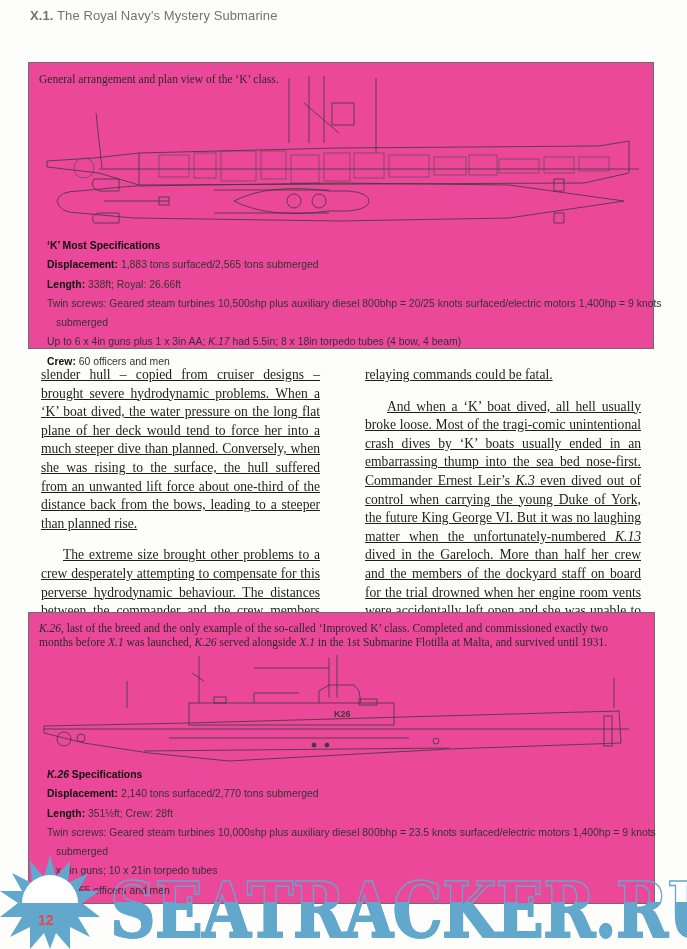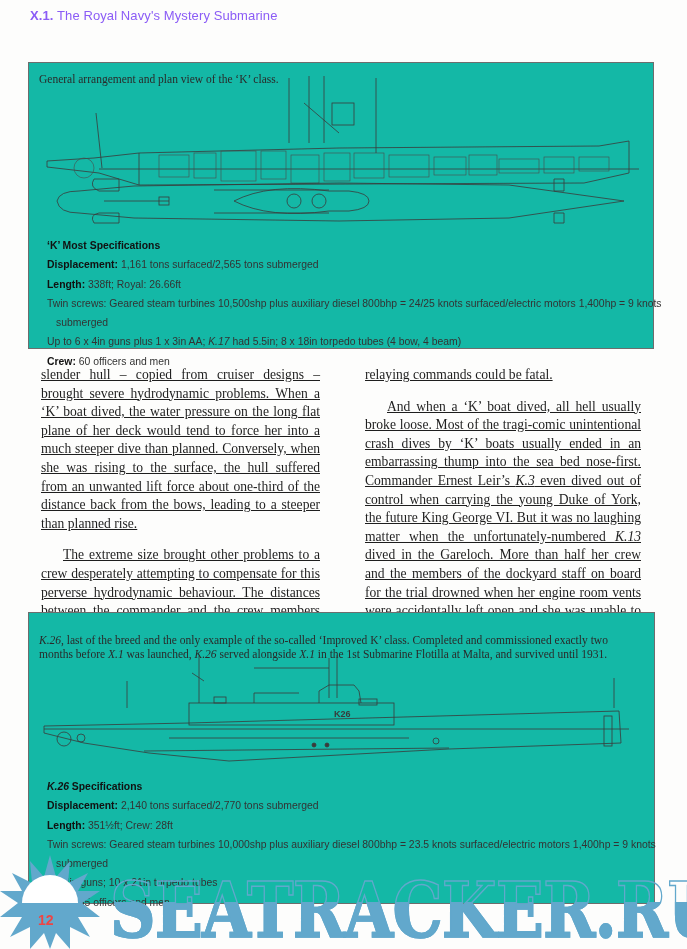--- a/index.html
+++ b/index.html
@@ -4,25 +4,25 @@
 <style>
   html, body { margin: 0; padding: 0; }
   body {
     width: 687px; height: 949px; position: relative; overflow: hidden;
     background: #fdfdfc; color: #1c1c1c;
     font-family: "Liberation Serif", "DejaVu Serif", serif;
   }
   .running-head {
     position: absolute; left: 30px; top: 8px;
     font-family: "Liberation Sans", "DejaVu Sans", sans-serif;
-    font-size: 13px; color: #8b5cf6; letter-spacing: 0.1px;
+    font-size: 13px; color: #737373; letter-spacing: 0.1px;
   }
   .running-head b { font-weight: bold; }
   .figbox {
-    position: absolute; border: 1px solid #6d6d6d; background: #14b8a6;
+    position: absolute; border: 1px solid #6d6d6d; background: #ec4899;
   }
   #box-k { left: 28px; top: 62px; width: 624px; height: 285px; }
   #box-k26 { left: 28px; top: 612px; width: 625px; height: 290px; }
   .caption {
     position: absolute; font-family: "Liberation Serif", serif;
     font-size: 11.5px; color: #2a2a2a; line-height: 14px;
   }
   .caption i { font-style: italic; }
   .drawing { position: absolute; }
   .specs {
@@ -114,42 +114,42 @@
         <circle cx="280" cy="128" r="7"></circle>
       <line x1="175" y1="117" x2="290" y2="117"></line>
       <line x1="175" y1="140" x2="290" y2="140"></line>
       <path d="M 515 106 L 525 106 L 525 118 L 515 118 Z"></path>
       <path d="M 515 140 L 525 140 L 525 150 L 515 150 Z"></path>
     </g>
   </svg>
 
   <div class="specs" style="top:173px; left:18px;">
     <div class="row title">‘K’ Most Specifications</div>
-    <div class="row"><b>Displacement:</b><span> 1,161 tons surfaced/2,565 tons submerged</span></div>
+    <div class="row"><b>Displacement:</b><span> 1,883 tons surfaced/2,565 tons submerged</span></div>
     <div class="row"><b>Length:</b><span> 338ft; Royal: 26.66ft</span></div>
-    <div class="row">Twin screws: Geared steam turbines 10,500shp plus auxiliary diesel 800bhp = 24/25 knots surfaced/electric motors 1,400hp = 9 knots</div>
+    <div class="row">Twin screws: Geared steam turbines 10,500shp plus auxiliary diesel 800bhp = 20/25 knots surfaced/electric motors 1,400hp = 9 knots</div>
     <div class="row indent">submerged</div>
     <div class="row"><span>Up to 6 x 4in guns plus 1 x 3in AA; </span><i>K.17</i><span> had 5.5in; 8 x 18in torpedo tubes (4 bow, 4 beam)</span></div>
     <div class="row"><b>Crew:</b><span> 60 officers and men</span></div>
   </div>
 </div>
 
 <div class="col" id="col-left">
   <p>slender hull – copied from cruiser designs – brought severe hydrodynamic problems. When a ‘K’ boat dived, the water pressure on the long flat plane of her deck would tend to force her into a much steeper dive than planned. Conversely, when she was rising to the surface, the hull suffered from an unwanted lift force about one-third of the distance back from the bows, leading to a steeper than planned rise.</p>
   <p class="ind">The extreme size brought other problems to a crew desperately attempting to compensate for this perverse hydrodynamic behaviour. The distances between the commander and the crew members operating the hydroplanes and ballast controls throughout the enormous length of a ‘K’ boat made co-ordinated effort extremely difficult, and delays in</p>
 </div>
 
 <div class="col" id="col-right">
   <p>relaying commands could be fatal.</p>
   <p class="ind"><span>And when a ‘K’ boat dived, all hell usually broke loose. Most of the tragi-comic unintentional crash dives by ‘K’ boats usually ended in an embarrassing thump into the sea bed nose-first. Commander Ernest Leir’s </span><i>K.3</i><span> even dived out of control when carrying the young Duke of York, the future King George VI. But it was no laughing matter when the unfortunately-numbered </span><i>K.13</i><span> dived in the Gareloch. More than half her crew and the members of the dockyard staff on board for the trial drowned when her engine room vents were accidentally left open and she was unable to surface.</span></p>
   <p class="ind">A ‘K’ boat was 338ft long, and at periscope depth it took only a slight miscalculation in trim, or a dive</p>
 </div>
 
 <div class="figbox" id="box-k26">
-  <div class="caption" style="left:10px; top:8px; width:600px;margin-top:12px;"><i>K.26</i><span>, last of the breed and the only example of the so-called ‘Improved K’ class. Completed and commissioned exactly two months before </span><i>X.1</i><span> was launched, </span><i>K.26</i><span> served alongside </span><i>X.1</i><span> in the 1st Submarine Flotilla at Malta, and survived until 1931.</span></div>
+  <div class="caption" style="left:10px; top:8px; width:600px;"><i>K.26</i><span>, last of the breed and the only example of the so-called ‘Improved K’ class. Completed and commissioned exactly two months before </span><i>X.1</i><span> was launched, </span><i>K.26</i><span> served alongside </span><i>X.1</i><span> in the 1st Submarine Flotilla at Malta, and survived until 1931.</span></div>
 
   <svg class="drawing" style="left:0; top:40px;" width="625" height="110" viewBox="0 0 625 110">
     <g fill="none" stroke="#3a3a3a" stroke-width="0.8">
       <line x1="170" y1="3" x2="170" y2="50"></line>
       <line x1="163" y1="20" x2="175" y2="28"></line>
       <line x1="300" y1="5" x2="300" y2="45"></line>
       <line x1="308" y1="2" x2="308" y2="45"></line>
       <line x1="225" y1="15" x2="300" y2="15"></line>
       <line x1="98" y1="28" x2="98" y2="55"></line>
       <line x1="585" y1="25" x2="585" y2="55"></line>
@@ -167,21 +167,21 @@
       <circle cx="35" cy="86" r="7"></circle>
       <circle cx="52" cy="85" r="4"></circle>
       <circle cx="407" cy="88" r="3"></circle>
       <circle cx="285" cy="92" r="2" fill="#3a3a3a"></circle>
       <circle cx="298" cy="92" r="2" fill="#3a3a3a"></circle>
       <rect x="575" y="63" width="8" height="30"></rect>
     </g>
     <text x="305" y="64" font-family="Liberation Sans, sans-serif" font-size="9" font-weight="bold" fill="#3a3a3a">K26</text>
   </svg>
 
-  <div class="specs" style="top:152px; left:18px;margin-top:12px;">
+  <div class="specs" style="top:152px; left:18px;">
     <div class="row title"><i>K.26</i><span> Specifications</span></div>
     <div class="row"><b>Displacement:</b><span> 2,140 tons surfaced/2,770 tons submerged</span></div>
     <div class="row"><b>Length:</b><span> 351½ft; Crew: 28ft</span></div>
     <div class="row">Twin screws: Geared steam turbines 10,000shp plus auxiliary diesel 800bhp = 23.5 knots surfaced/electric motors 1,400hp = 9 knots</div>
     <div class="row indent">submerged</div>
     <div class="row">3 x 4in guns; 10 x 21in torpedo tubes</div>
     <div class="row"><b>Crew:</b><span> 65 officers and men</span></div>
   </div>
 </div>
 

